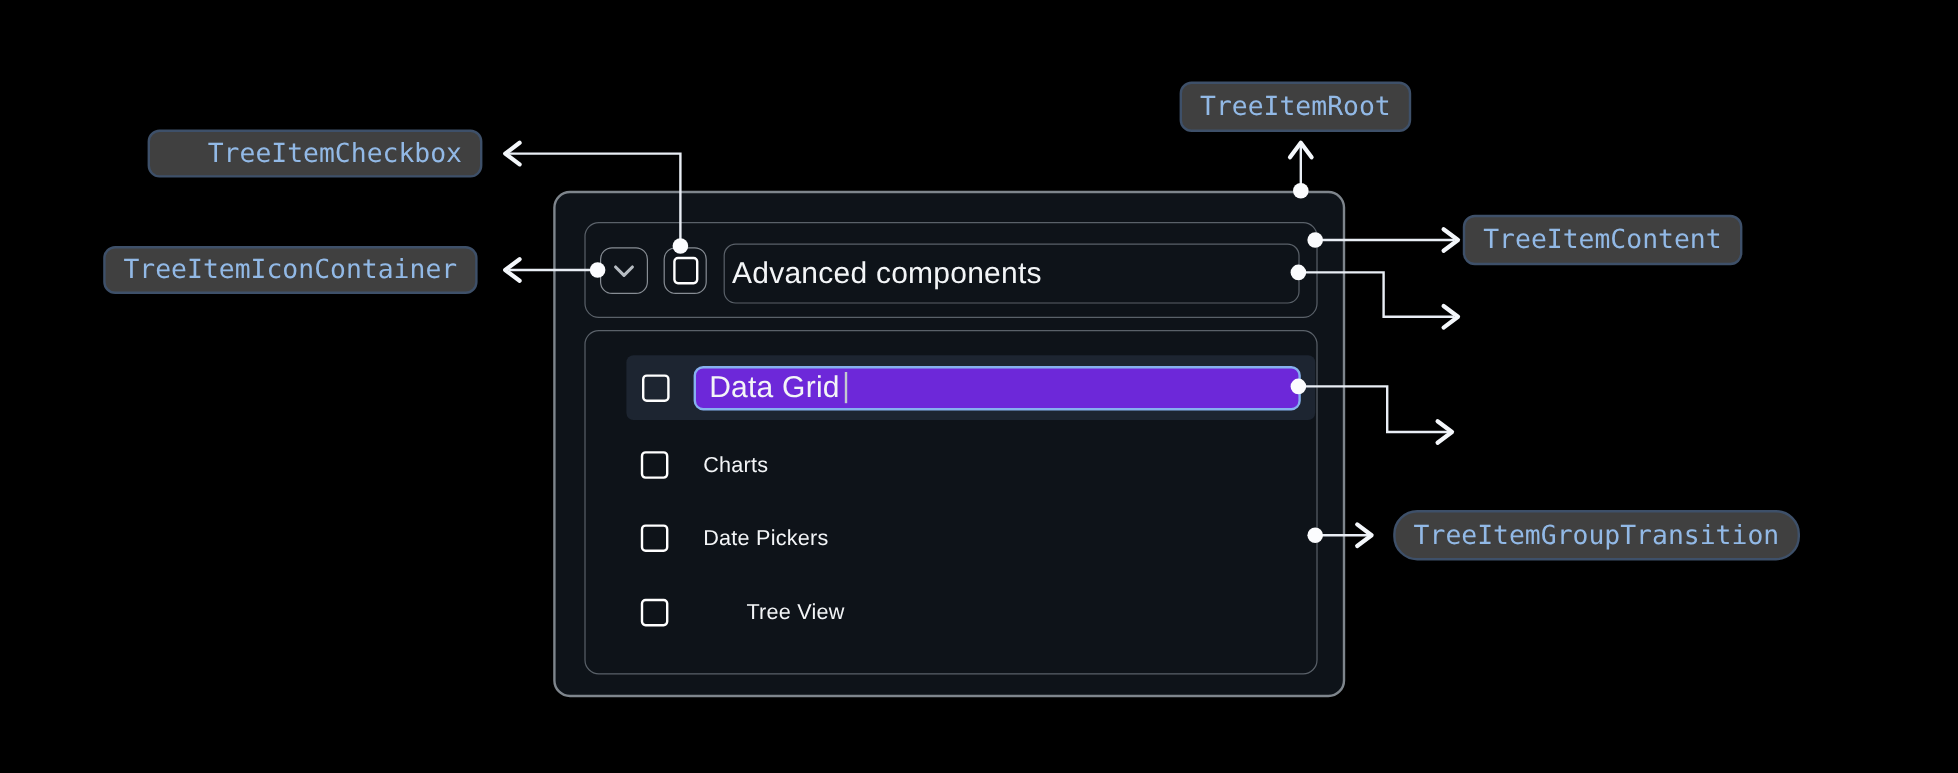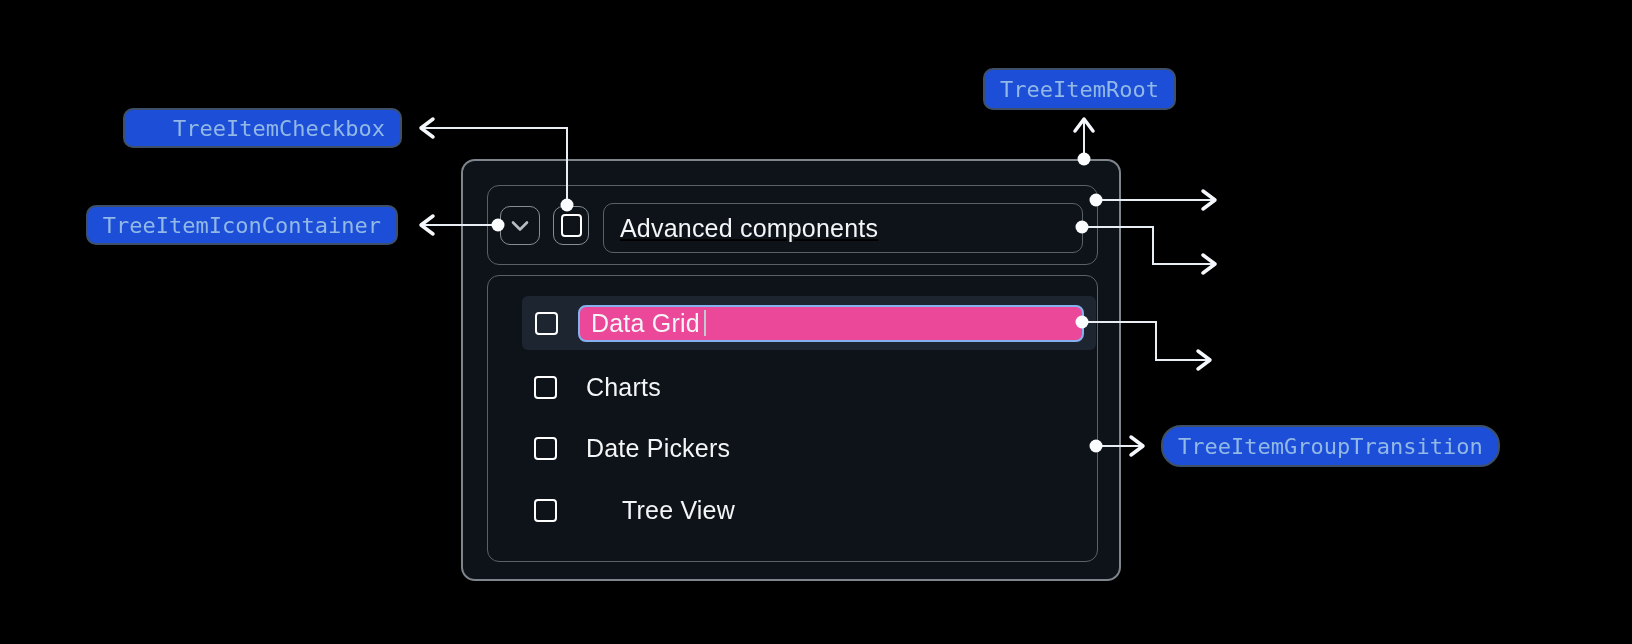--- a/index.html
+++ b/index.html
@@ -27,47 +27,47 @@
     box-sizing:border-box;border:1.5px solid #878d94;border-radius:10px;
     display:flex;align-items:center;justify-content:center;
   }
   .cbx{
     box-sizing:border-box;width:21px;height:23px;border:2.5px solid #ffffff;border-radius:4px;
     background:transparent;flex:none;
   }
   .label-box{
     position:absolute;left:115px;top:17px;width:480px;height:50px;
     box-sizing:border-box;border:1.5px solid #5a6169;border-radius:10px;
-    display:flex;align-items:center;padding-left:16px;text-decoration:underline;
+    display:flex;align-items:center;padding-left:6px;
   }
   .label-box span{font-size:25px;color:#f3f5f7;letter-spacing:0.2px;}
   .group{
     position:absolute;left:24px;top:114px;width:611px;height:287px;
     box-sizing:border-box;border:1.5px solid #5a6169;border-radius:12px;
   }
   .row{
     position:absolute;left:34px;width:574px;height:54px;
     display:flex;align-items:center;
   }
   .row .cbx{width:23px;height:23px;margin-left:12px;}
-  .row .row-label{font-size:25px;color:#f3f5f7;margin-left:29px;letter-spacing:0.2px;}
+  .row .row-label{font-size:18px;color:#f3f5f7;margin-left:29px;letter-spacing:0.2px;}
   .row.focused{top:20px;background:#1d2531;border-radius:6px;}
   .row.focused .cbx{margin-left:13px;}
   .label-input{
     box-sizing:border-box;margin-left:20px;width:506px;height:37px;
-    border:2px solid #86b1ef;border-radius:8px;background:#ec4899;
+    border:2px solid #86b1ef;border-radius:8px;background:#6d28d9;
     display:flex;align-items:center;padding-left:11px;
   }
   .label-input span{font-size:25px;color:#f3f5f7;letter-spacing:0.2px;}
   .caret{width:2px;height:26px;background:#c3c9d0;margin-left:4px;}
   
   .badge{
     position:absolute;height:42px;box-sizing:border-box;
     display:inline-flex;align-items:center;padding:0 15px;
-    background:#1d4ed8;border:2px solid #3e5069;border-radius:10px;
+    background:#404040;border:2px solid #3e5069;border-radius:10px;
     color:#92b9e6;font-family:"DejaVu Sans Mono",monospace;font-size:22px;
     white-space:nowrap;
   }
   .badge.b-checkbox{right:1230px;top:108px;height:40px;padding-left:48px;}
   .badge.b-iconcontainer{right:1234px;top:205px;height:40px;}
   .badge.b-root{left:983px;top:68px;}
   .badge.b-content{left:1219px;top:179px;}
   .badge.b-label{left:1219px;top:243px;}
   .badge.b-labelinput{left:1218px;top:338px;}
   .badge.b-grouptransition{left:1161px;top:425px;border-radius:20px;}
@@ -122,20 +122,21 @@
         <span class="cbx"></span>
         <span class="row-label">Tree View</span>
       </div>
 
     </div>
   </div>
 
   <div class="badge b-checkbox">TreeItemCheckbox</div>
   <div class="badge b-iconcontainer">TreeItemIconContainer</div>
   <div class="badge b-root">TreeItemRoot</div>
+  <div class="badge b-content">TreeItemContent</div>
   <div class="badge b-grouptransition">TreeItemGroupTransition</div>
 
   <svg class="overlay" viewBox="0 0 1632 644">
 
     <g>
       <polyline class="ln" points="567,205 567,128 424,128"></polyline>
       <polyline class="ah" points="433,119 421,128 433,137"></polyline>
       <circle class="dot" cx="567" cy="205" r="6.5"></circle>
     </g>
 

